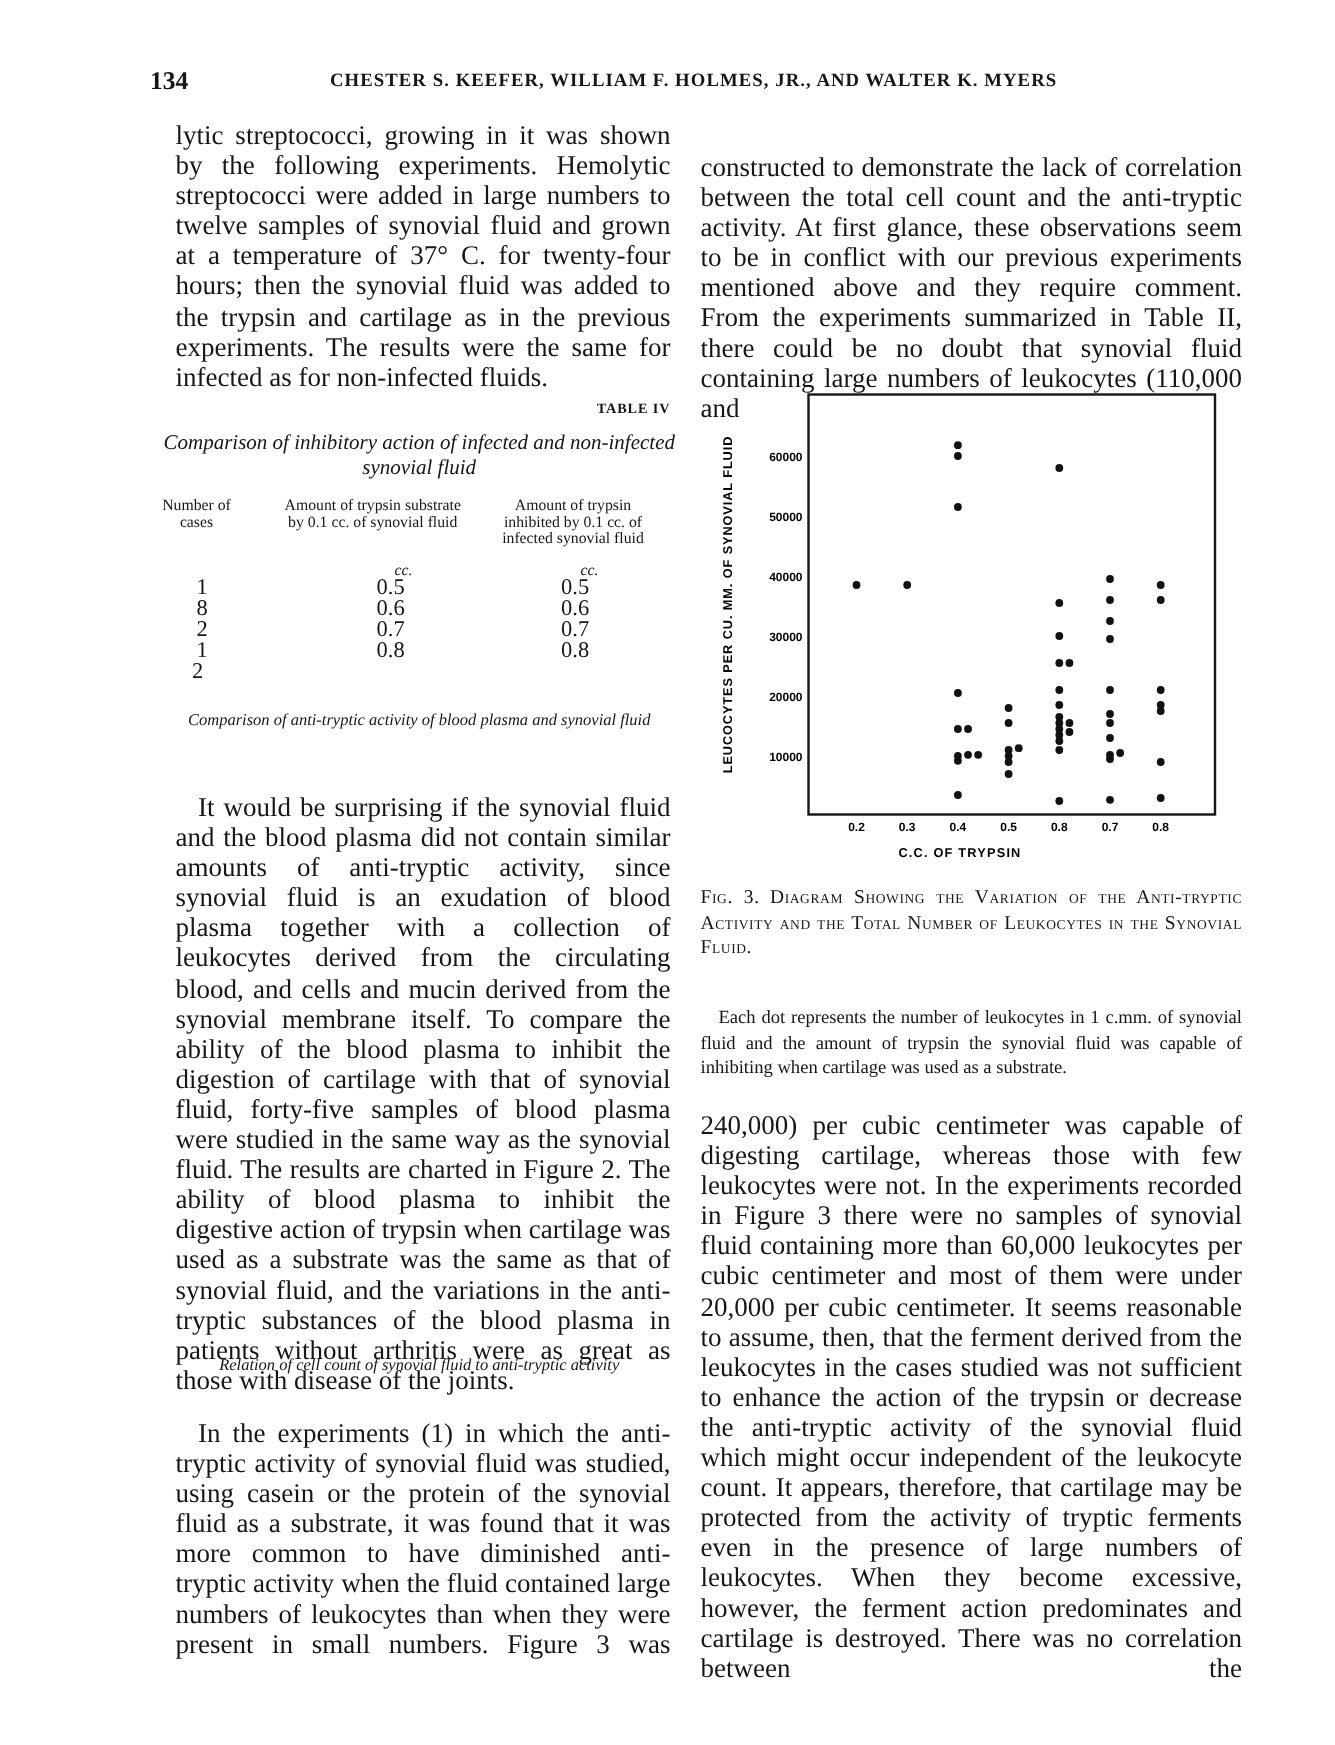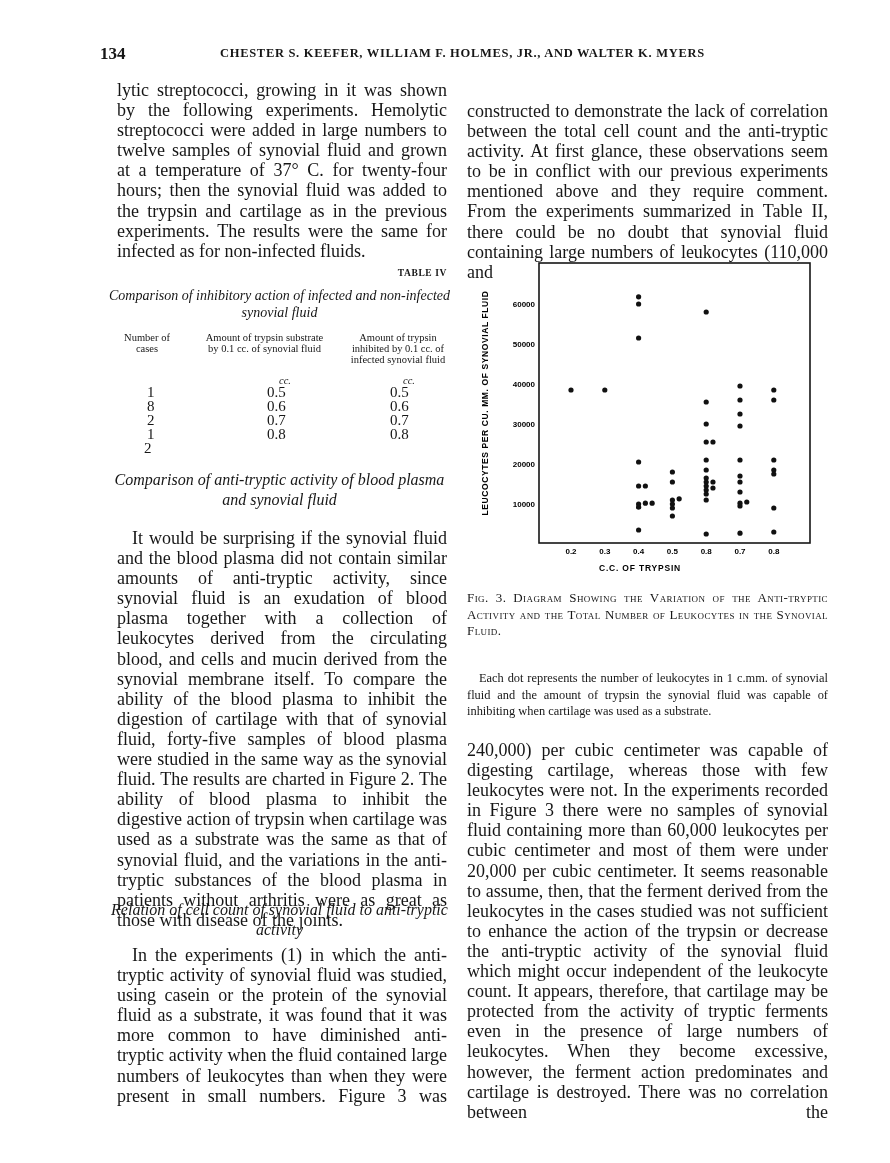--- a/index.html
+++ b/index.html
@@ -13,42 +13,42 @@
   .col p { margin: 0; }
   .indent { text-indent: 15px; }
   .lead-last { text-align-last: left; }
   .col-left { left: 117px; width: 330px; }
   .col-right { left: 467px; width: 361px; margin-top: 21px; }
   .table-title { font-size: 9.5px; font-weight: bold; letter-spacing: 0.6px; text-align: right; }
   .table-caption { font-style: italic; font-size: 14px; line-height: 17px; text-align: center; }
   .table4 { font-size: 10.5px; line-height: 11px; }
   .th { position: absolute; text-align: center; }
   .cell { position: absolute; font-size: 15px; line-height: 15px; }
-  .section-head { font-style: italic; font-size: 16px; line-height: 20px; text-align: center; }
+  .section-head { font-style: italic; font-size: 11px; line-height: 20px; text-align: center; }
   .fig-caption { font-size: 13px; line-height: 16.5px; text-align: justify; }
   .sc { font-variant: small-caps; letter-spacing: 0.4px; }
   .fig-note { font-size: 12.4px; line-height: 16.5px; text-align: justify; text-indent: 12px; }
   svg text { font-family: "Liberation Sans", "DejaVu Sans", sans-serif; font-weight: bold; }
 </style>
 </head>
 <body>
 
 <div class="abs header">
   <span class="page-num">134</span>
   <span class="running-head">CHESTER S. KEEFER, WILLIAM F. HOLMES, JR., AND WALTER K. MYERS</span>
 </div>
 
 <div class="abs col col-left" style="top:80px;">
   <p class="lead-last">lytic streptococci, growing in it was shown by the following experiments. Hemolytic streptococci were added in large numbers to twelve samples of synovial fluid and grown at a temperature of 37° C. for twenty-four hours; then the synovial fluid was added to the trypsin and cartilage as in the previous experiments. The results were the same for infected as for non-infected fluids.</p>
 </div>
 
 <div class="abs table-title" style="top:268px; left:117px; width:330px;">TABLE IV</div>
 <div class="abs table-caption" style="top:287px; left:107px; width:345px;">Comparison of inhibitory action of infected and non-infected synovial fluid</div>
 
-<div class="abs table4" style="top:332px; left:122px; width:345px; height:125px;font-family:Liberation Serif, serif;">
+<div class="abs table4" style="top:332px; left:106px; width:345px; height:125px;font-family:Liberation Serif, serif;">
   <div class="th" style="left:0; top:0; width:50px;">Number of cases</div>
   <div class="th" style="left:80px; top:0; width:125px;">Amount of trypsin substrate by 0.1 cc. of synovial fluid</div>
   <div class="th" style="left:220px; top:0; width:112px;">Amount of trypsin inhibited by 0.1 cc. of infected synovial fluid</div>
 
   <div class="th" style="left:148px; top:43px; width:30px; font-style:italic;">cc.</div>
   <div class="th" style="left:272px; top:43px; width:30px; font-style:italic;">cc.</div>
 
   <div>
     <span class="cell" style="left:25px; top:53px;">1</span>
     <span class="cell" style="left:145px; top:53px;">0.5</span>

